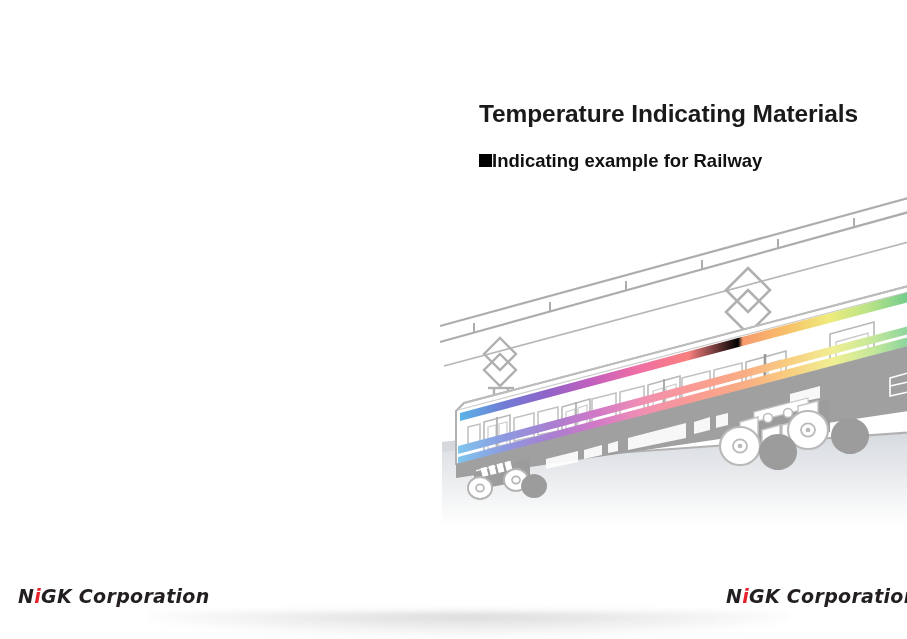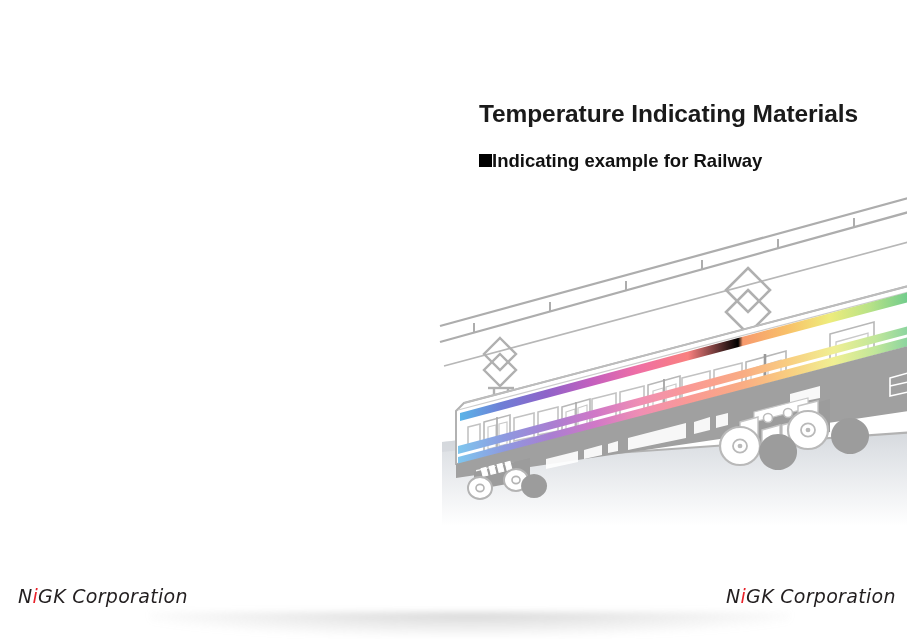--- a/index.html
+++ b/index.html
@@ -93,21 +93,21 @@
     top: 196px;
     width: 478px;
     height: 330px;
   }
 
   
   .footer-logo {
     position: absolute;
     font-family: "DejaVu Sans", sans-serif;
     font-size: 19px;
-    font-weight: normal;
+    font-weight: bold;
     font-style: italic;
     color: #231f20;
     letter-spacing: 0.3px;
     white-space: nowrap;
   }
   .footer-logo .dot {
     color: #e8212a;
   }
   .footer-left  { left: 18px;  top: 585px; }
   .footer-right { left: 726px; top: 585px; }

